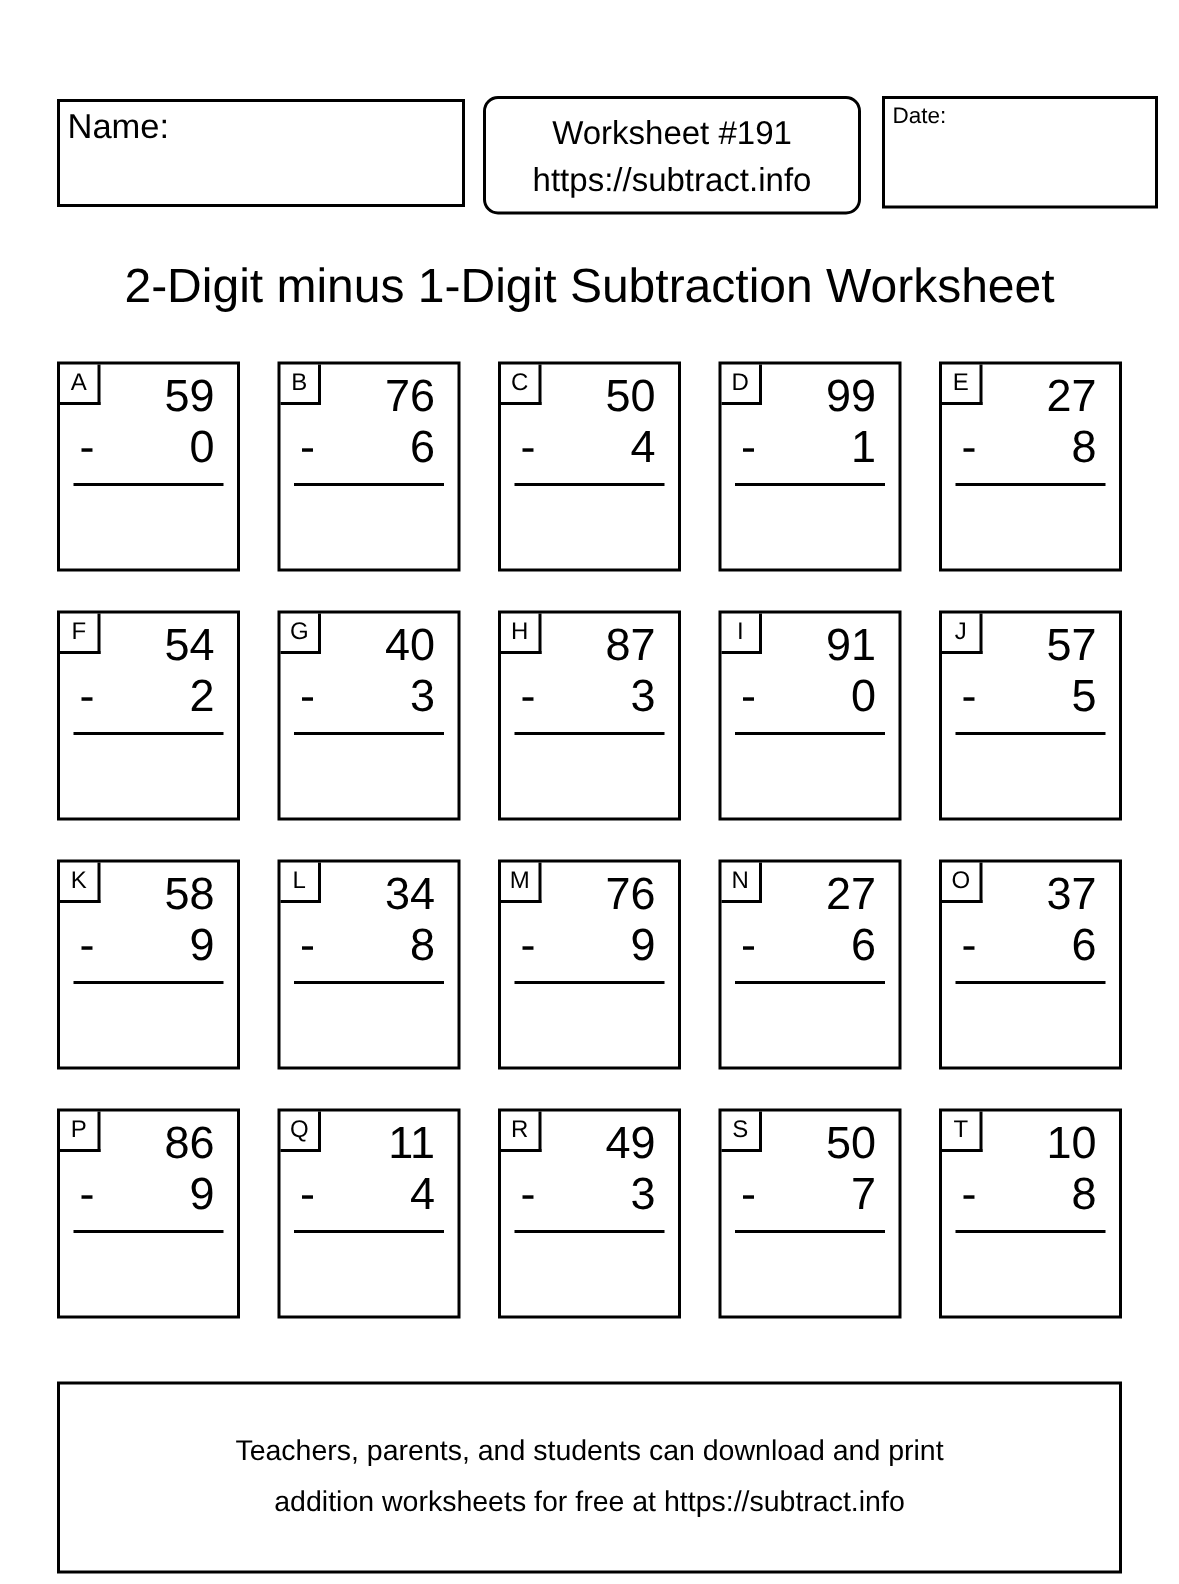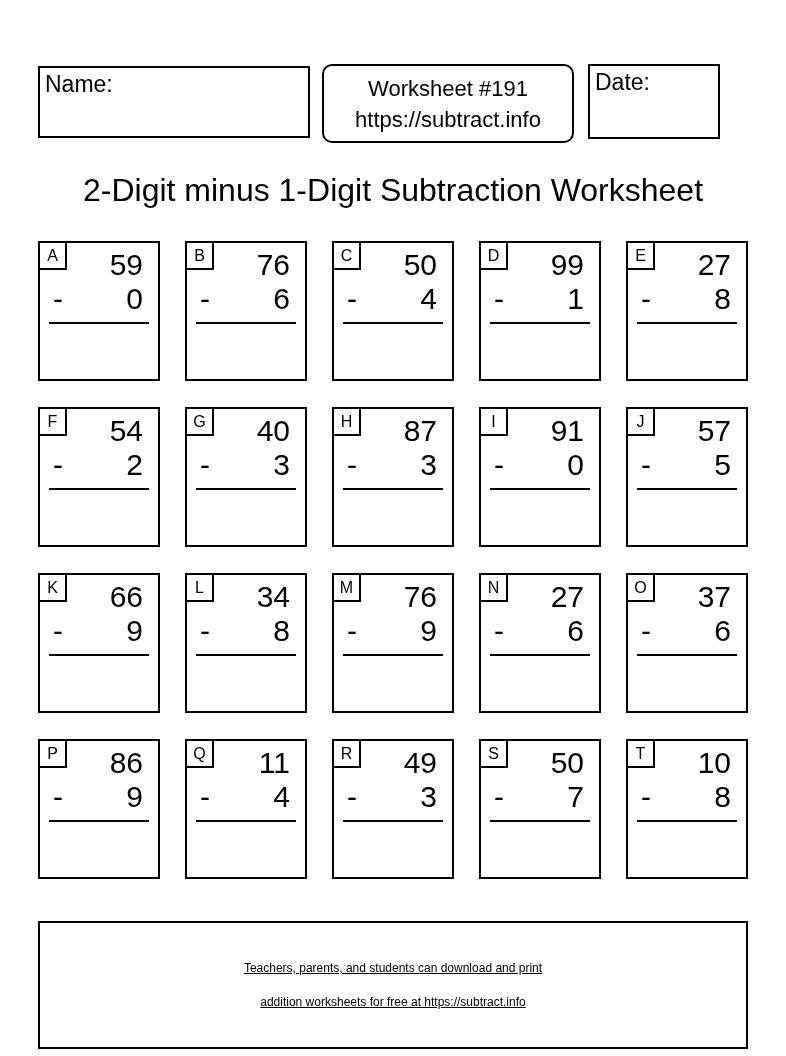--- a/index.html
+++ b/index.html
@@ -13,21 +13,21 @@
     overflow: hidden;
     margin-top: 41px;
   }
   .box { border: 2px solid #000; box-sizing: border-box; position: absolute; background: #fff; }
 
   
   .name-box  { left: 38px;  top: 25px; width: 272px; height: 72px; padding: 3px 5px; font-size: 23px; }
   .ws-box    { left: 322px; top: 23px; width: 252px; height: 79px;
                display: flex; flex-direction: column; justify-content: center; align-items: center;
                font-size: 22px; line-height: 31px; border-radius: 10px; }
-  .date-box  { left: 588px; top: 23px; width: 132px; height: 75px; padding: 3px 5px; font-size: 23px; }
+  .date-box  { left: 588px; top: 23px; width: 184px; height: 75px; padding: 3px 5px; font-size: 15px; }
 
   
   .title { position: absolute; left: 0; top: 131px; width: 100%;
            text-align: center; font-size: 32px; letter-spacing: 0; }
 
   
   .grid { position: absolute; left: 38px; top: 200px; width: 710px;
           display: grid; grid-template-columns: repeat(5, 122px);
           column-gap: 25px; row-gap: 26px; }
   .cell { position: relative; width: 122px; height: 140px;
@@ -39,21 +39,21 @@
   .minuend { margin-top: 5px; font-size: 30px; line-height: 34px;
              text-align: right; padding-right: 15px; }
   .sub-row { display: flex; justify-content: space-between; align-items: baseline;
              font-size: 30px; line-height: 34px; padding-left: 13px; padding-right: 15px; }
   .answer-line { margin: 6px 9px 0 9px; border-top: 2px solid #000; height: 0; }
   .answer-space { height: 55px; }
 
   
   .footer { left: 38px; top: 880px; width: 710px; height: 128px;
             display: flex; flex-direction: column; justify-content: center; align-items: center;
-            font-size: 12px; line-height: 34px; text-align: center; text-decoration: underline; }
+            font-size: 19px; line-height: 34px; text-align: center; }
 </style>
 </head>
 <body>
 
 <div class="page">
 
   <div class="box name-box">
     <span>Name:</span>
   </div>
 
@@ -164,21 +164,21 @@
     <div class="minuend">57</div>
     <div class="sub-row">
       <span>-</span>
       <span>5</span>
     </div>
     <div class="answer-line"></div>
     <div class="answer-space"></div>
   </div>
       <div class="cell">
     <div class="cell-label">K</div>
-    <div class="minuend">66</div>
+    <div class="minuend">58</div>
     <div class="sub-row">
       <span>-</span>
       <span>9</span>
     </div>
     <div class="answer-line"></div>
     <div class="answer-space"></div>
   </div>
       <div class="cell">
     <div class="cell-label">L</div>
     <div class="minuend">34</div>

